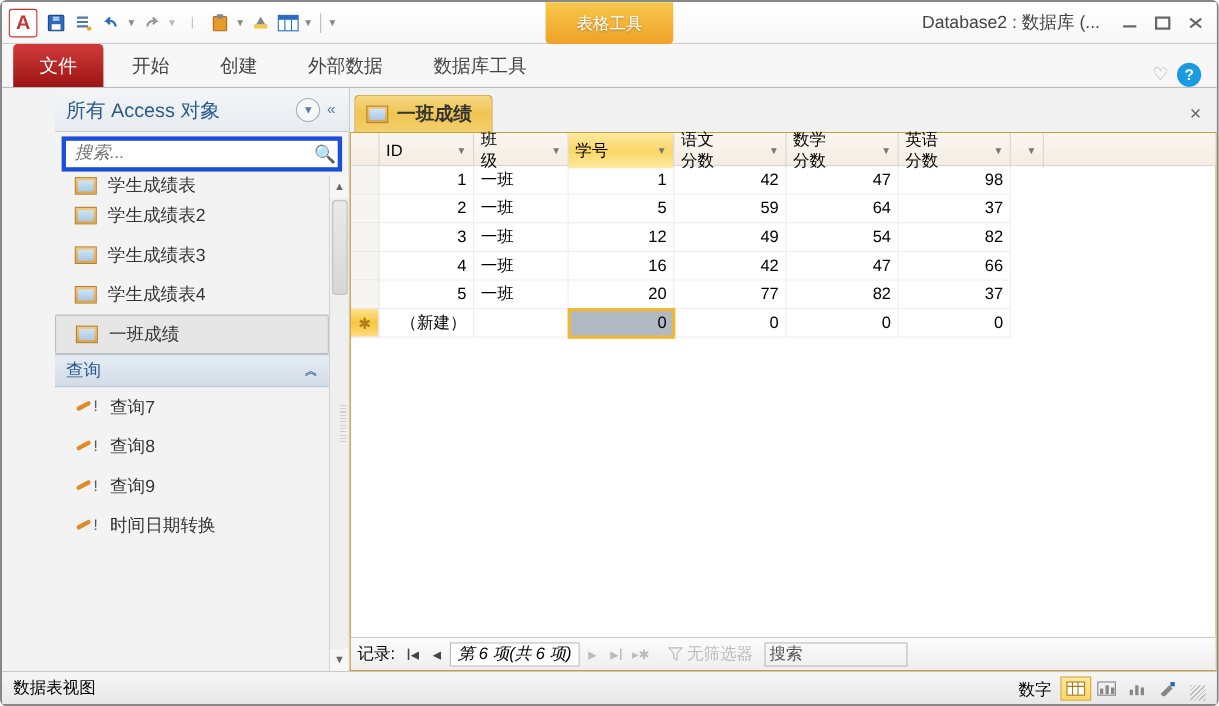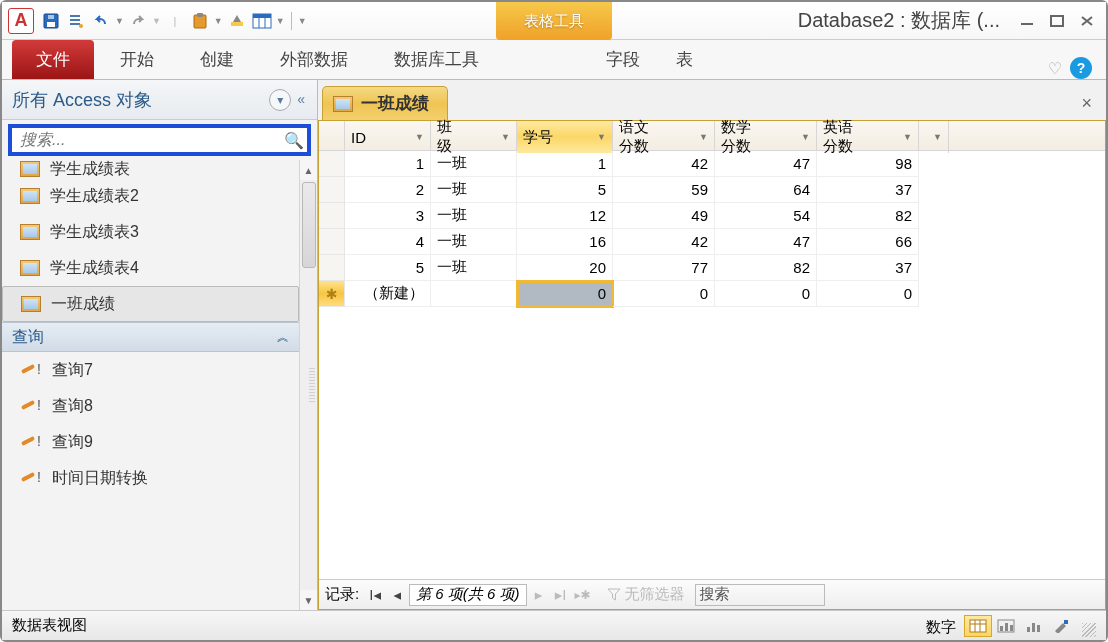--- a/index.html
+++ b/index.html
@@ -6,37 +6,37 @@
 body { background:#fff; overflow:hidden; }
 .window { width:1108px; height:642px; border:2px solid #888; border-radius:6px; position:relative; background:#fff; display:flex; flex-direction:column; }
 
 
 .titlebar { height:38px; display:flex; align-items:center; background:linear-gradient(#fff,#f7f7f7); border-bottom:1px solid #ccc; padding:0 6px; }
 .titlebar .logo { width:26px; height:26px; border:1px solid #c33; border-radius:3px; display:flex; align-items:center; justify-content:center; color:#c33; font-weight:bold; font-size:18px; background:#fff; }
 .qat { display:flex; align-items:center; gap:3px; margin-left:6px; }
 .qat-icon { width:22px; height:22px; display:flex; align-items:center; justify-content:center; border-radius:2px; }
 .tab-contextual { position:absolute; left:50%; transform:translateX(-50%); top:0; width:116px; height:38px; background:linear-gradient(#f6c84b,#f0a128); border-radius:0 0 4px 4px; display:flex; align-items:center; justify-content:center; color:#fff; font-size:15px; text-shadow:0 1px 2px rgba(0,0,0,.3);}
 .title-right { margin-left:auto; display:flex; align-items:center; gap:4px; }
-.title-text { font-size:20px; color:#444; margin-right:10px; }
+.title-text { font-size:16px; color:#444; margin-right:10px; }
 .winbtn { width:26px; height:20px; display:flex; align-items:center; justify-content:center; color:#555; }
 
 
 .ribbon { height:40px; display:flex; align-items:flex-end; background:#f7f7f7; border-bottom:1px solid #bbb; padding-left:10px; gap:6px; position:relative;}
 .ribbon-tab { padding:8px 20px; font-size:17px; color:#444; cursor:default; }
 .ribbon-tab.file { background:linear-gradient(#d23a3a,#9c1515); color:#fff; border-radius:4px 4px 0 0; padding:8px 24px;}
 .ribbon-ctx { position:absolute; left:586px; display:flex; }
 .ribbon-ctx .ribbon-tab { padding:8px 18px; }
 .ribbon-right { margin-left:auto; display:flex; align-items:center; gap:8px; padding-right:14px;}
 .help-icon { width:22px; height:22px; border-radius:50%; background:#1a9ae0; color:#fff; display:flex; align-items:center; justify-content:center; font-weight:bold; font-size:14px;}
 
 
 .mainarea { flex:1; display:flex; min-height:0; }
 
 
-.navpane { width:316px; border-right:1px solid #bbb; display:flex; flex-direction:column; background:#f3f3f3; min-height:0;}
+.navpane { width:316px; border-right:1px solid #bbb; display:flex; flex-direction:column; background:#f3f3f3; min-height:0;padding-left:48px;}
 .navhead { height:40px; display:flex; align-items:center; padding:0 10px; background:linear-gradient(#f4f6f8,#e7ebef); border-bottom:1px solid #c6cdd2; font-size:18px; color:#2a5a8a; }
 .navhead .chev { margin-left:auto; display:flex; gap:4px; }
 .circlebtn { width:22px; height:22px; border:1px solid #aaa; border-radius:50%; display:flex; align-items:center; justify-content:center; font-size:12px; color:#5a7aa0; background:#f5f8fb;}
 .searchbox { display:flex; align-items:center; margin:4px 6px; background:#fff; border:4px solid #1d4ed8; height:32px; }
 .searchbox input { flex:1; border:0; outline:0; padding:0 8px; font-size:16px; font-style:italic; color:#9a8a5a; }
 .searchbox .mag { width:26px; display:flex; align-items:center; justify-content:center; color:#2a6aa0; font-size:16px;}
 .navlist-wrap { flex:1; overflow:hidden; position:relative; }
 .navlist { position:absolute; left:0; top:0; right:18px; }
 .navitem { display:flex; align-items:center; height:36px; padding:0 6px 0 18px; font-size:16px; color:#333; gap:10px;}
 .navitem.partial { height:18px; overflow:hidden; }
@@ -173,24 +173,20 @@
         </div>
     </div>
   </div>
 
   <div class="ribbon">
     <div class="ribbon-tab file">文件</div>
     <div class="ribbon-tab">开始</div>
     <div class="ribbon-tab">创建</div>
     <div class="ribbon-tab">外部数据</div>
     <div class="ribbon-tab">数据库工具</div>
-    <div class="ribbon-ctx">
-      <div class="ribbon-tab">字段</div>
-      <div class="ribbon-tab">表</div>
-    </div>
     <div class="ribbon-right">
       <span style="color:#aaa">♡</span>
       <div class="help-icon">?</div>
     </div>
   </div>
 
   <div class="mainarea">
 
     <div class="navpane">
       <div class="navhead">

